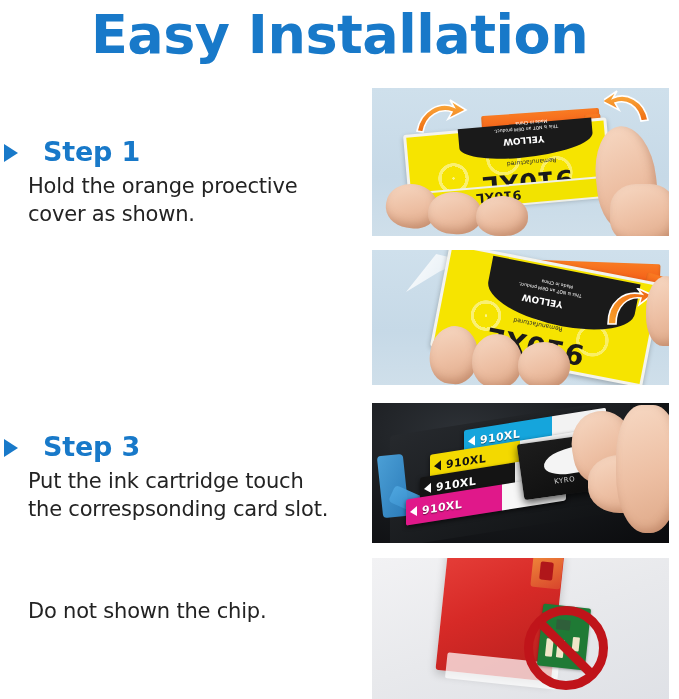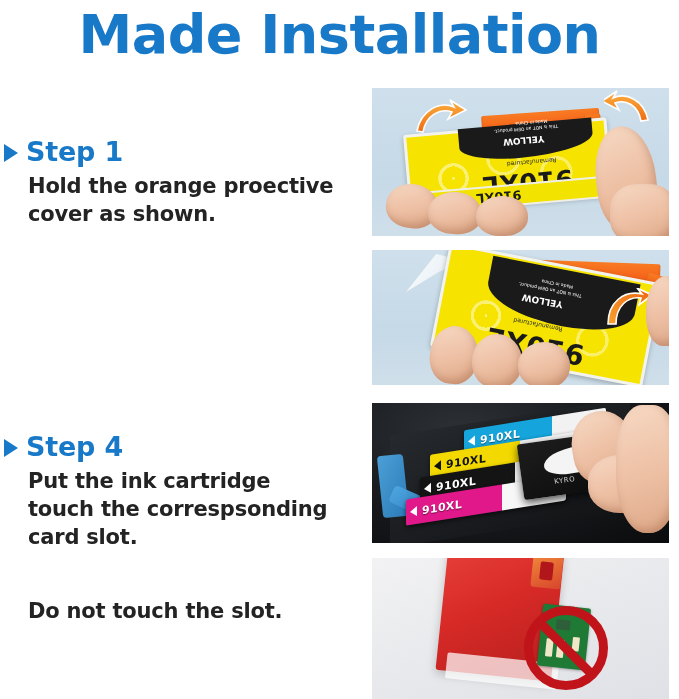--- a/index.html
+++ b/index.html
@@ -40,21 +40,21 @@
     height: 699px;
   }
   .step {
     position: absolute;
     left: 4px;
     width: 340px;
   }
   .step-head {
     display: flex;
     align-items: center;
-    gap: 8px;
+    gap: 25px;
     height: 30px;
   }
   .tri-icon {
     width: 0;
     height: 0;
     border-left: 14px solid #1879c9;
     border-top: 9px solid transparent;
     border-bottom: 9px solid transparent;
     flex: 0 0 auto;
     margin-top: 2px;
@@ -67,21 +67,20 @@
     letter-spacing: -0.2px;
   }
   .step-body {
     margin-left: 24px;
     margin-top: 5px;
     font-size: 21px;
     color: #232323;
     line-height: 28px;
     letter-spacing: -0.2px;
     max-width: 310px;
-    font-weight: bold;
   }
 
   
   .photos {
     position: absolute;
     left: 372px;
     top: 0;
     width: 297px;
     height: 699px;
   }
@@ -224,45 +223,45 @@
     position: absolute;
     background: #c0141a;
     transform: rotate(45deg);
     transform-origin: center;
     border-radius: 2px;
   }
 </style>
 </head>
 <body>
 
-<div class="page-title">Made Installation</div>
+<div class="page-title">Easy Installation</div>
 
 <div class="steps">
 
   <div class="step" style="top:137px">
     <div class="step-head">
       <span class="tri-icon"></span>
       <span class="step-title">Step 1</span>
     </div>
     <div class="step-body">Hold the orange proective cover as shown.</div>
   </div>
 
   <div class="step" style="top:277px">
   </div>
 
   <div class="step" style="top:432px">
     <div class="step-head">
       <span class="tri-icon"></span>
-      <span class="step-title">Step 4</span>
+      <span class="step-title">Step 3</span>
     </div>
     <div class="step-body">Put the ink cartridge touch the correspsonding card slot.</div>
   </div>
 
   <div class="step" style="top:592px">
-    <div class="step-body">Do not touch the slot.</div>
+    <div class="step-body">Do not shown the chip.</div>
   </div>
 
 </div>
 
 <div class="photos">
 
   <div class="photo" style="top:88px;height:148px">
     <div class="bg-studio"></div>
     <div class="scene">
 

